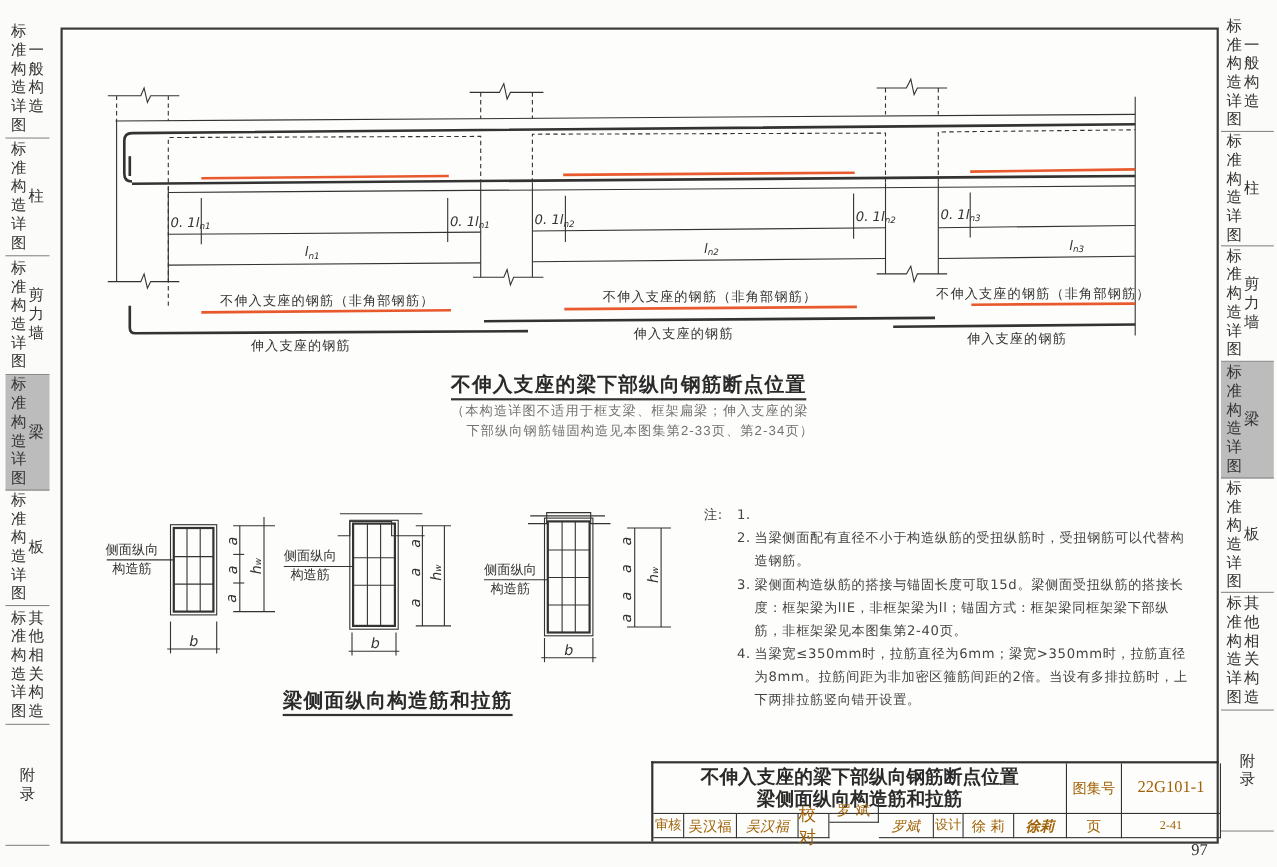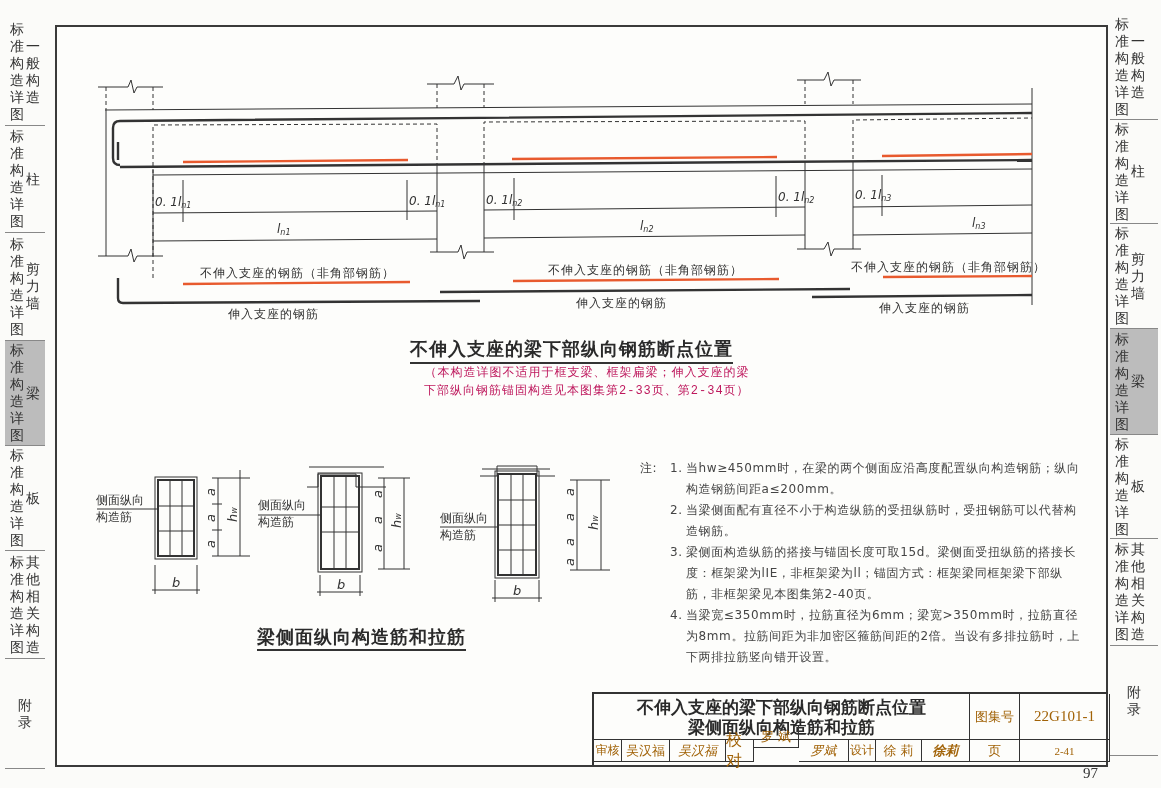--- a/index.html
+++ b/index.html
@@ -26,27 +26,27 @@
   .frame {
     position: absolute; left: 55px; top: 25px; width: 1053px; height: 742px;
     border: 2.5px solid #3a3a3a; box-sizing: border-box; background: #fdfdfb;
   }
   .page-number {
     position: absolute; left: 1083px; top: 765px; font-size: 15px; color: #333;
     font-family: "Liberation Serif", serif;
   }
   svg text { font-family: "DejaVu Sans", sans-serif; }
   .lbl { position: absolute; white-space: nowrap; color: #333; }
-  .sans { font-family: "DejaVu Sans", sans-serif; }
+  .sans { font-family: "DejaVu Sans", sans-serif; text-align: center; }
 
   .title-main {
     position: absolute; left: 410px; top: 337px; font-size: 18px; font-weight: bold;
     font-family: "DejaVu Sans", sans-serif; border-bottom: 2px solid #333; padding-bottom: 1px; letter-spacing: 1px;
   }
-  .title-note { position: absolute; left: 410px; top: 364px; font-size: 12px; line-height: 18px; letter-spacing: 1px; font-family: Liberation Mono, monospace; color:#be185d;text-align:right; }
+  .title-note { position: absolute; left: 410px; top: 364px; font-size: 12px; line-height: 18px; letter-spacing: 1px; font-family: Liberation Sans, sans-serif; color:#737373; }
   .title-note .l2 { padding-left: 14px; }
 
   .title-side {
     position: absolute; left: 257px; top: 625px; font-size: 18px; font-weight: bold;
     font-family: "DejaVu Sans", sans-serif; border-bottom: 2px solid #333; letter-spacing: 1px;
   }
 
   .notes {
     position: absolute; left: 640px; top: 458px; width: 440px; font-size: 12px; line-height: 21px;
     font-family: "DejaVu Sans", sans-serif; color: #444; letter-spacing: 0.6px;
@@ -443,21 +443,20 @@
   <div>侧面纵向</div>
   <div>构造筋</div>
 </div>
 
 <div class="title-side">梁侧面纵向构造筋和拉筋</div>
 
 <div class="notes" id="notes">
     <div class="row">
       <span class="pre">注:</span>
       <span class="num">1.</span>
-      <span class="txt">当hw≥450mm时，在梁的两个侧面应沿高度配置纵向构造钢筋；纵向构造钢筋间距a≤200mm。</span>
     </div>
     <div class="row">
       <span class="pre"></span>
       <span class="num">2.</span>
       <span class="txt">当梁侧面配有直径不小于构造纵筋的受扭纵筋时，受扭钢筋可以代替构造钢筋。</span>
     </div>
     <div class="row">
       <span class="pre"></span>
       <span class="num">3.</span>
       <span class="txt">梁侧面构造纵筋的搭接与锚固长度可取15d。梁侧面受扭纵筋的搭接长度：框架梁为lIE，非框架梁为ll；锚固方式：框架梁同框架梁下部纵筋，非框架梁见本图集第2-40页。</span>

